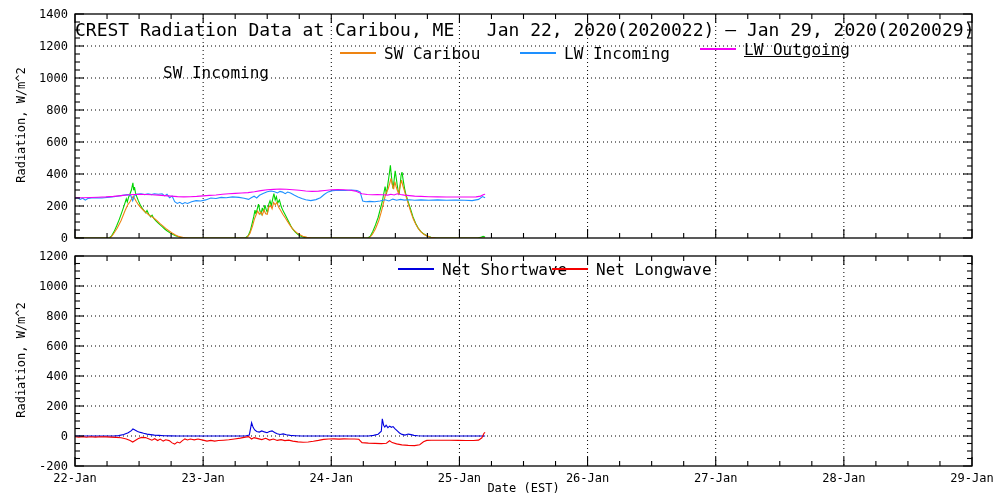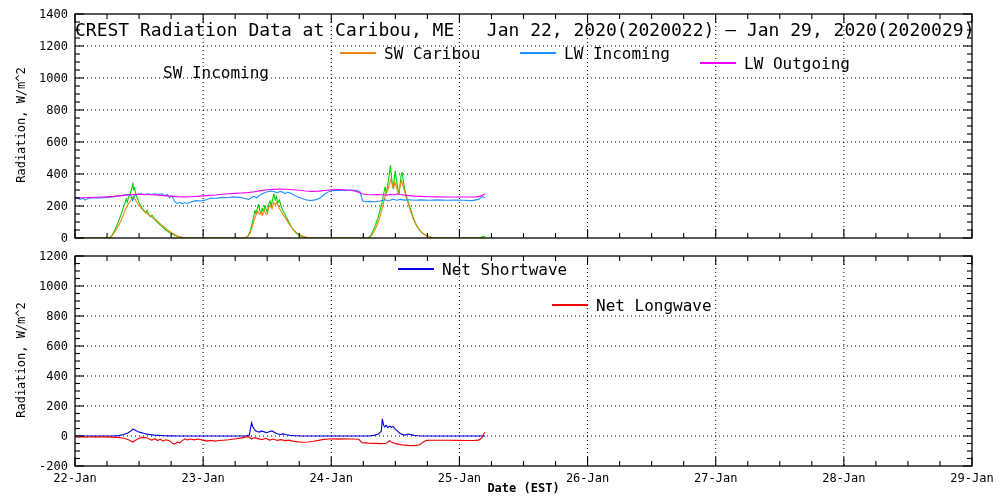--- a/index.html
+++ b/index.html
@@ -8,21 +8,21 @@
   svg{position:absolute;left:0;top:0;}
   .grid{stroke:#000;stroke-width:1;stroke-dasharray:1 3;}
   .frame{fill:none;stroke:#000;stroke-width:1.3;}
   .tick{stroke:#000;stroke-width:1.1;}
   .tick-label{font-family:"DejaVu Sans Mono",monospace;font-size:12px;fill:#000;}
   .overlay{position:absolute;font-size:12px;white-space:pre;}
   .title{left:75px;top:19px;width:897px;text-align:center;font-size:18px;}
   .legend-item{display:flex;align-items:center;gap:8px;position:absolute;height:14px;}
   .swatch{display:inline-block;width:36px;height:2px;}
   .ytitle{position:absolute;width:200px;text-align:center;transform:rotate(-90deg);}
-  .xtitle{left:75px;top:481px;width:897px;text-align:center;font-weight:bold;}
+  .xtitle{left:75px;top:481px;width:897px;text-align:center;}
 </style>
 </head>
 <body>
 
 <div class="stage">
   <svg id="chart-svg" width="1000" height="500">
     <defs id="chart-defs">
         <clipPath id="clip0">
           <rect x="75" y="14" width="897" height="224"></rect>
         </clipPath>
@@ -335,30 +335,30 @@
     <span>SW Incoming</span>
   </div>
   <div class="legend-item" style="left:340px;top:46px;">
     <span class="swatch" style="background: rgb(238, 132, 18);"></span>
     <span>SW Caribou</span>
   </div>
   <div class="legend-item" style="left:520px;top:46px;">
     <span class="swatch" style="background: rgb(30, 144, 255);"></span>
     <span>LW Incoming</span>
   </div>
-  <div class="legend-item" style="left:700px;top:56px;">
+  <div class="legend-item" style="left:700px;top:42px;text-decoration:underline;">
     <span class="swatch" style="background: rgb(244, 0, 244);"></span>
     <span>LW Outgoing</span>
   </div>
 
   <div class="legend-item" style="left:398px;top:262px;">
     <span class="swatch" style="background: rgb(0, 0, 224);"></span>
     <span>Net Shortwave</span>
   </div>
-  <div class="legend-item" style="left:552px;top:262px;margin-top:36px;">
+  <div class="legend-item" style="left:552px;top:262px;">
     <span class="swatch" style="background: rgb(244, 0, 0);"></span>
     <span>Net Longwave</span>
   </div>
 
   <div class="overlay ytitle" style="left:-79px;top:118px;">Radiation, W/m^2</div>
   <div class="overlay ytitle" style="left:-79px;top:353px;">Radiation, W/m^2</div>
   <div class="overlay xtitle">Date (EST)</div>
 </div>
 
 </body></html>

